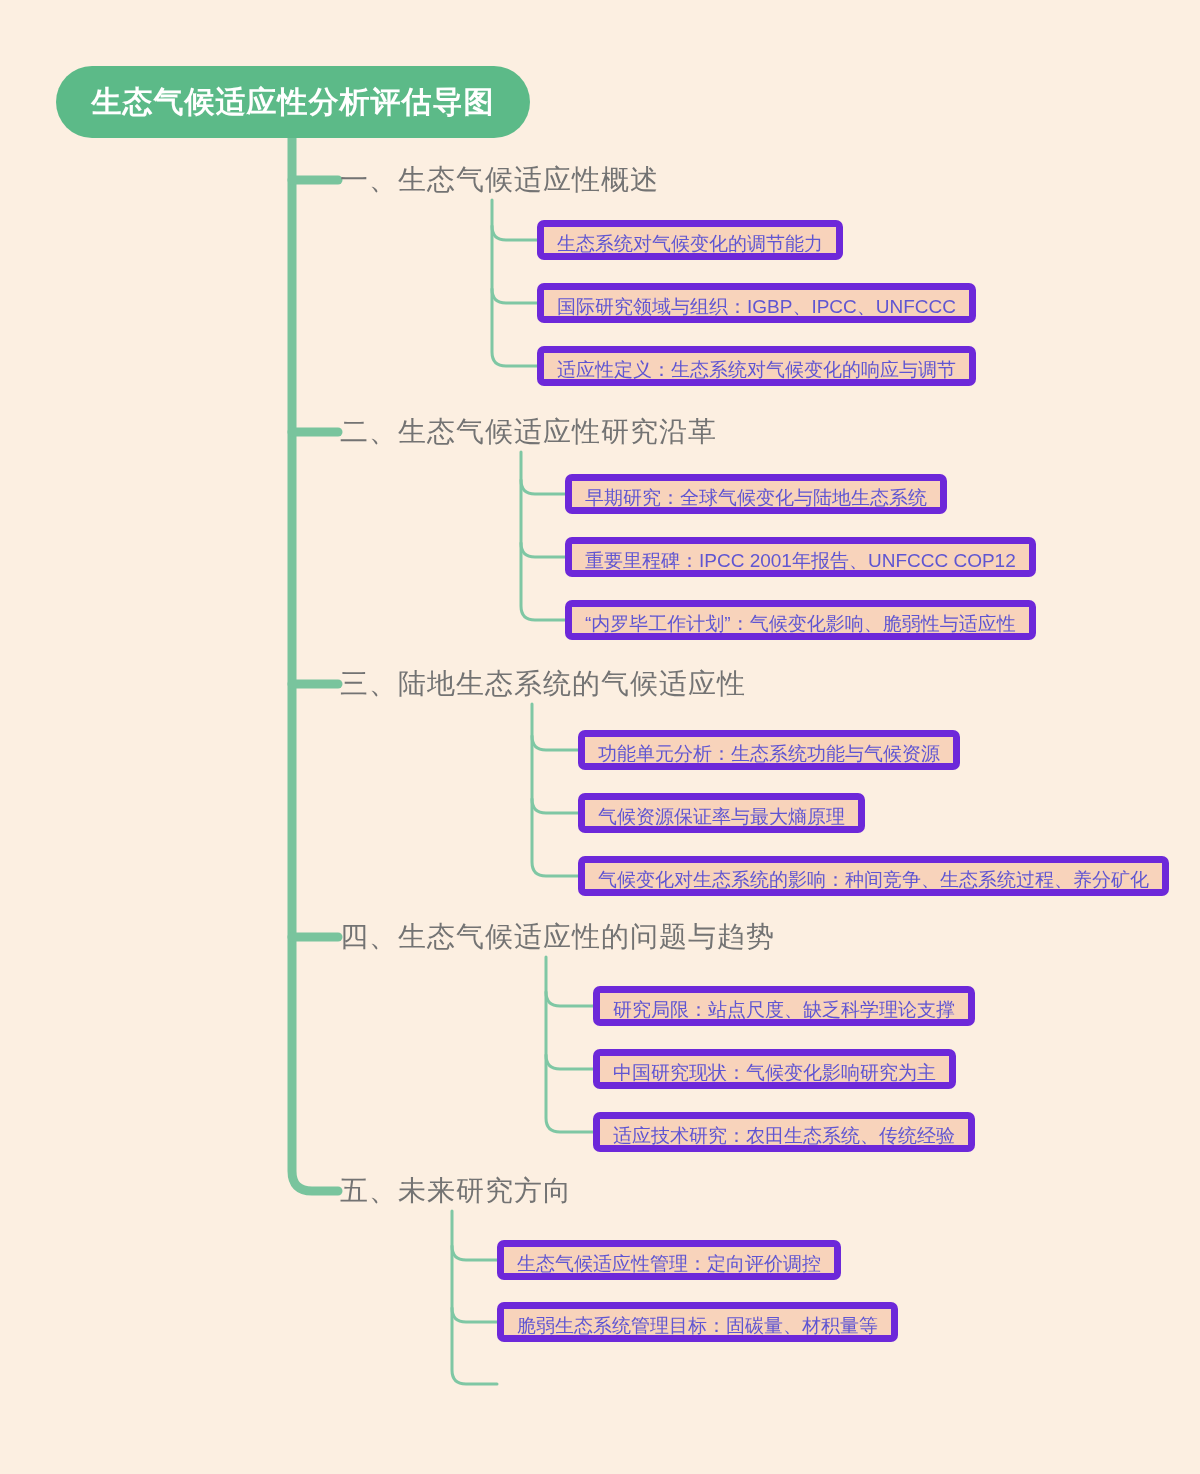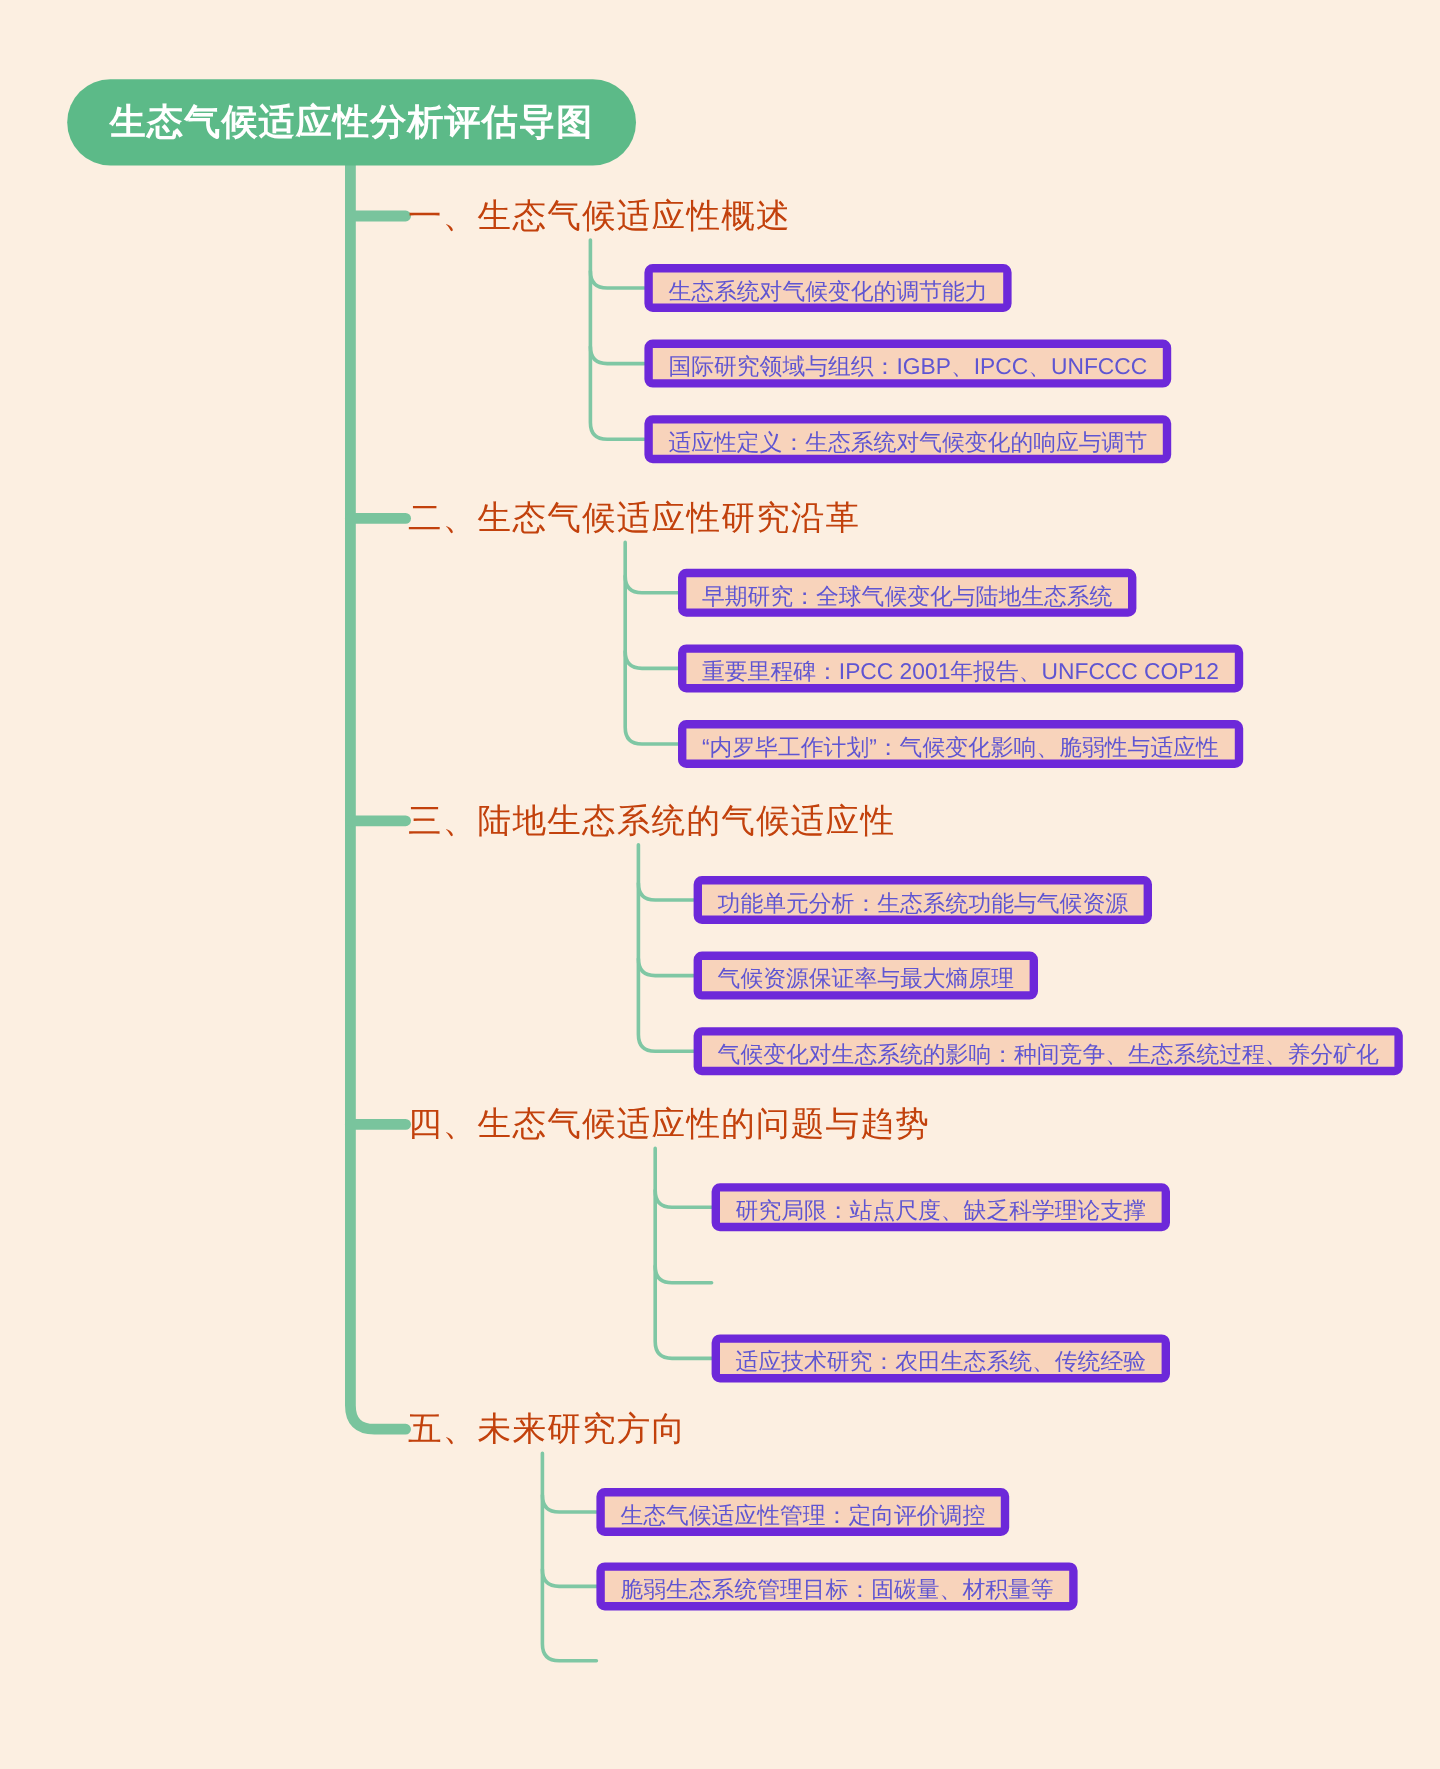--- a/index.html
+++ b/index.html
@@ -15,21 +15,21 @@
 
   .root-node{
     position:absolute;left:56px;top:66px;width:474px;height:72px;
     background:#5cba88;border-radius:36px;
     display:flex;align-items:center;justify-content:center;
     color:#ffffff;font-size:30px;font-weight:bold;letter-spacing:1px;
     box-sizing:border-box;
   }
   .branch-label{
     position:absolute;left:340px;height:40px;line-height:40px;
-    color:#c2410c;font-size:28px;white-space:nowrap;letter-spacing:1px;
+    color:#737373;font-size:28px;white-space:nowrap;letter-spacing:1px;
   }
   .child-node{
     position:absolute;height:40px;box-sizing:border-box;
     background:#f8d3bb;border:7px solid #6d28d9;border-radius:7px;
     color:#5f55d2;font-size:19px;line-height:34px;
     padding:0 13px;white-space:nowrap;
   }
 </style>
 </head>
 <body>
@@ -84,19 +84,20 @@
   <div class="child-node" style="left:565px;top:537px;">重要里程碑：IPCC 2001年报告、UNFCCC COP12</div>
   <div class="child-node" style="left:565px;top:600px;">“内罗毕工作计划”：气候变化影响、脆弱性与适应性</div>
 
   <div class="branch-label" style="top:664px;">三、陆地生态系统的气候适应性</div>
   <div class="child-node" style="left:578px;top:730px;">功能单元分析：生态系统功能与气候资源</div>
   <div class="child-node" style="left:578px;top:793px;">气候资源保证率与最大熵原理</div>
   <div class="child-node" style="left:578px;top:856px;">气候变化对生态系统的影响：种间竞争、生态系统过程、养分矿化</div>
 
   <div class="branch-label" style="top:917px;">四、生态气候适应性的问题与趋势</div>
   <div class="child-node" style="left:593px;top:986px;">研究局限：站点尺度、缺乏科学理论支撑</div>
+  <div class="child-node" style="left:593px;top:1049px;">中国研究现状：气候变化影响研究为主</div>
   <div class="child-node" style="left:593px;top:1112px;">适应技术研究：农田生态系统、传统经验</div>
 
   <div class="branch-label" style="top:1171px;">五、未来研究方向</div>
   <div class="child-node" style="left:497px;top:1240px;">生态气候适应性管理：定向评价调控</div>
   <div class="child-node" style="left:497px;top:1302px;">脆弱生态系统管理目标：固碳量、材积量等</div>
 
 </div>
 
 </body></html>

